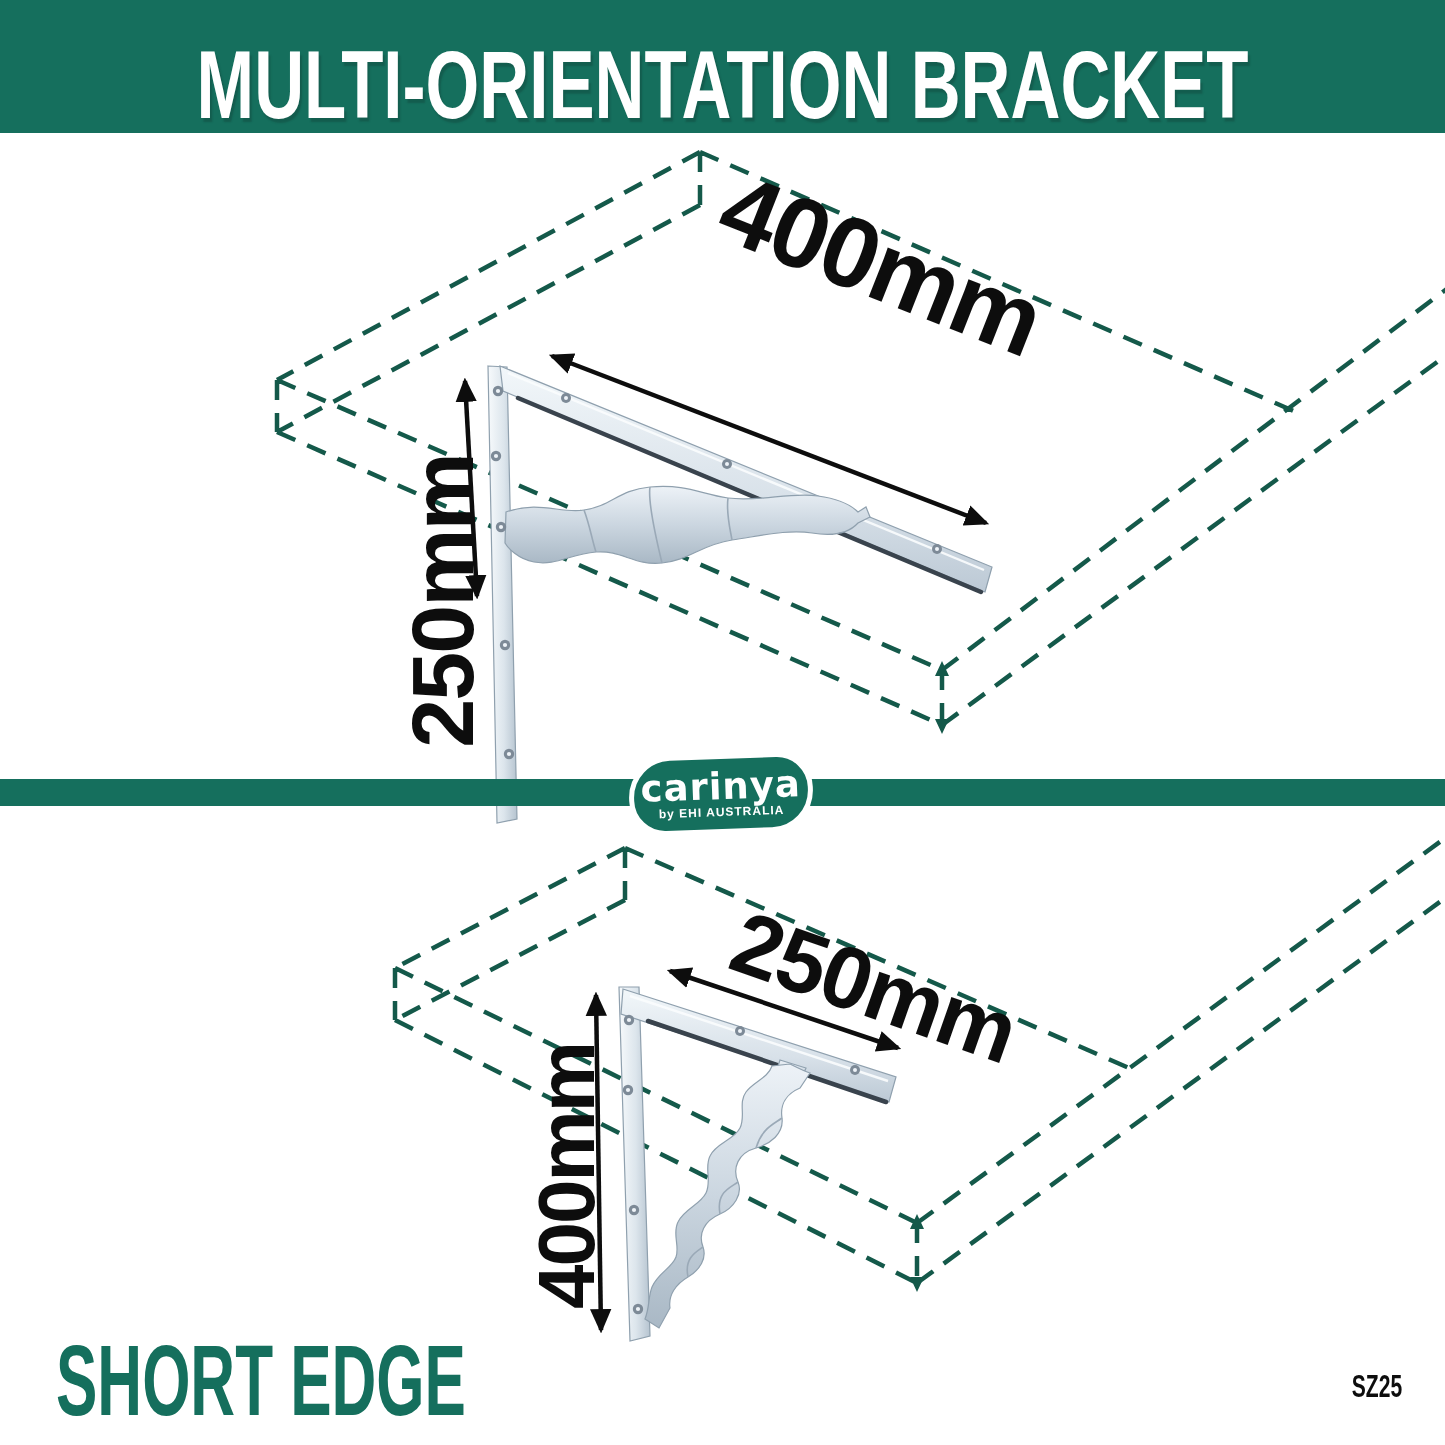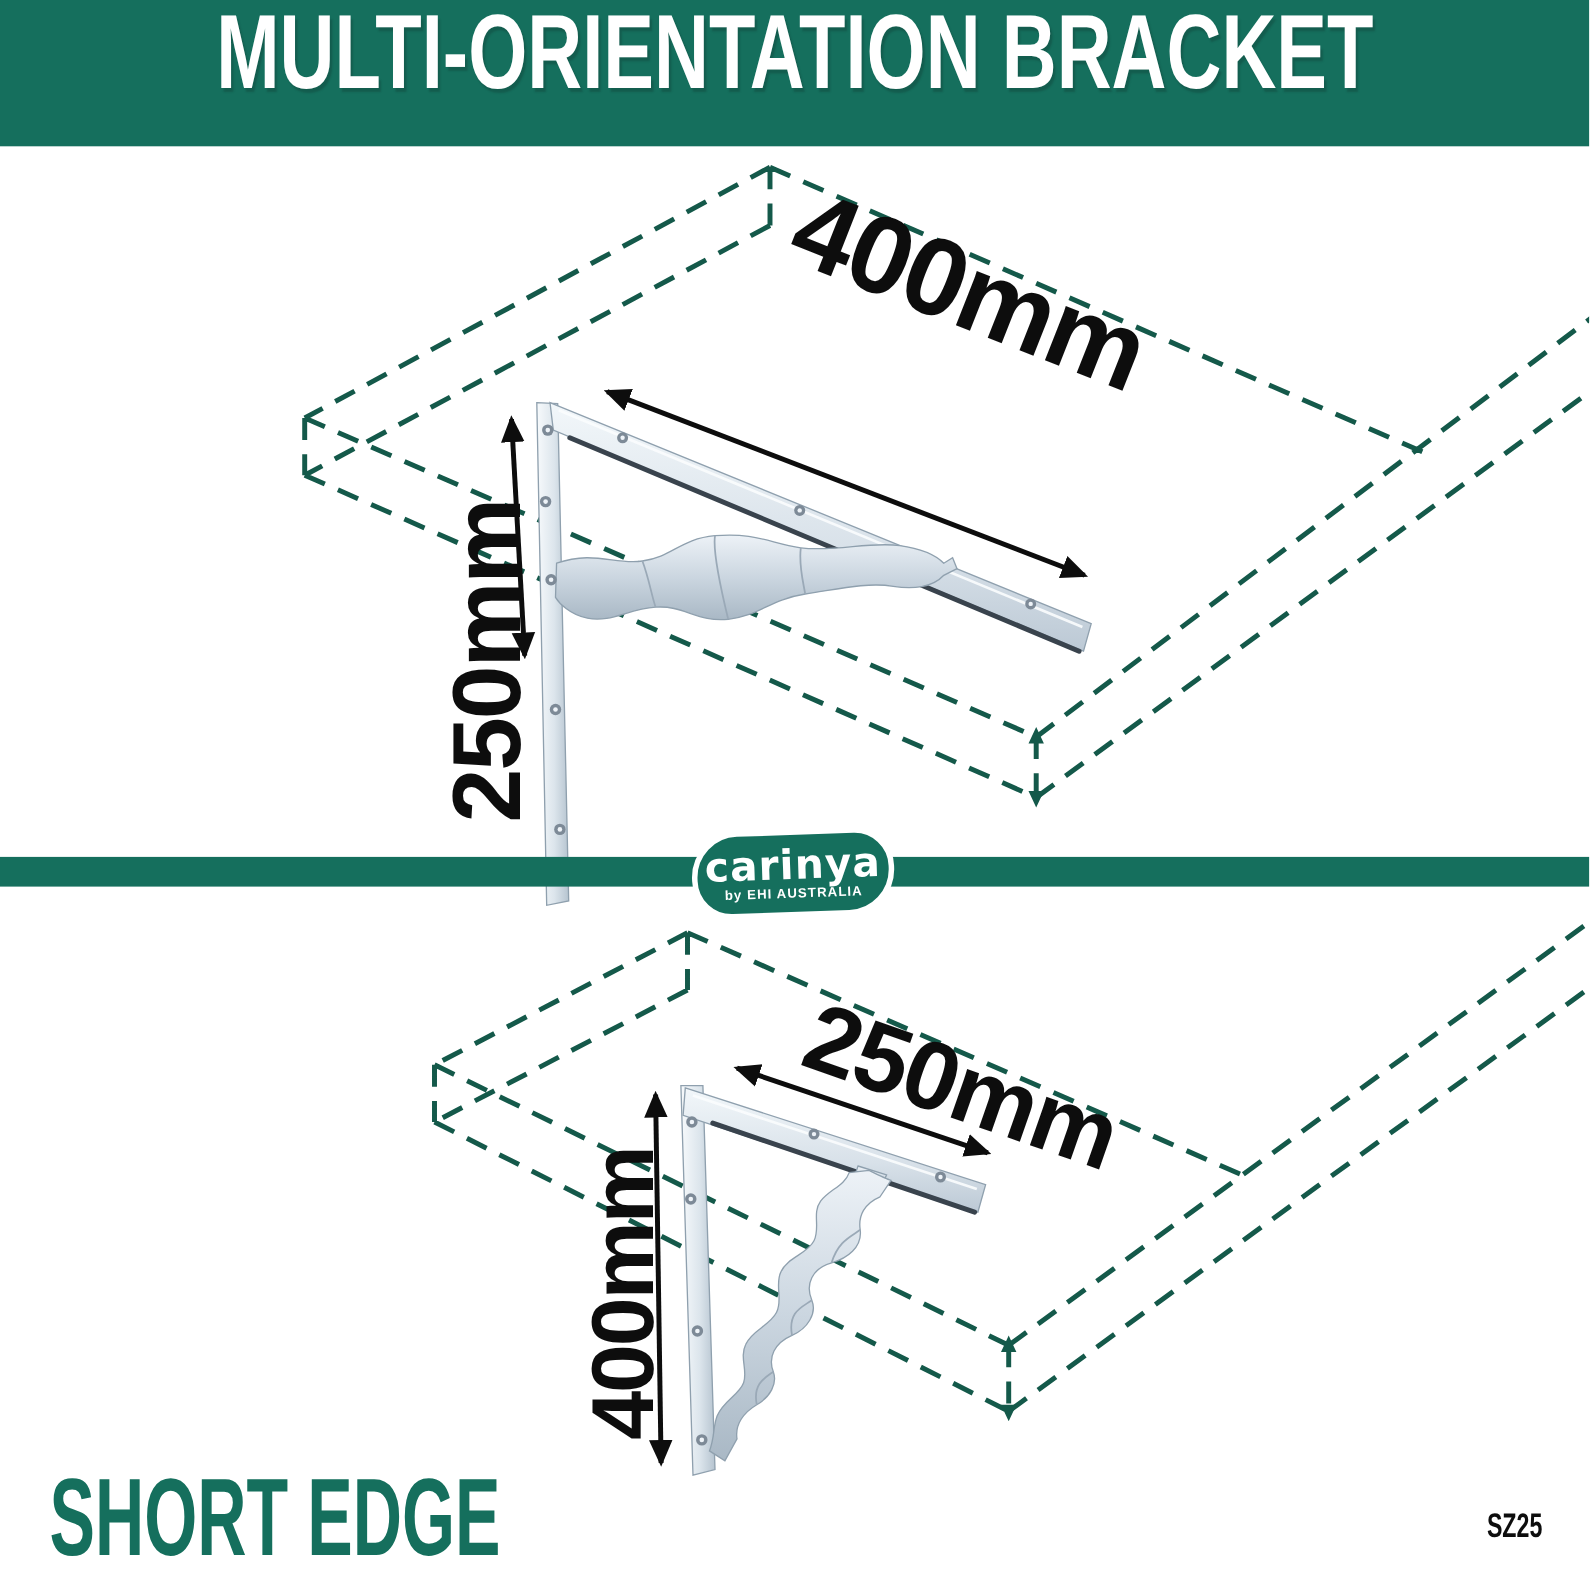--- a/index.html
+++ b/index.html
@@ -8,33 +8,33 @@
     --ink:#0D0D0D;
   }
   html,body{margin:0;padding:0;background:#fff;}
   .canvas{
     position:relative;width:1445px;height:1445px;overflow:hidden;background:#ffffff;
     font-family:"Liberation Sans",sans-serif;
   }
   
   .banner{
     position:absolute;left:0;top:0;width:1445px;height:133px;background:var(--green);
-    display:flex;align-items:flex-start;justify-content:center;
+    display:flex;align-items:flex-end;justify-content:center;
   }
   .banner-text{
     font-size:96px;font-weight:bold;color:#ffffff;white-space:nowrap;line-height:1;
     transform:scaleX(0.72);transform-origin:50% 50%;
     text-shadow:3px 4px 2px rgba(15,40,34,0.25);
   }
   
   .heading{position:absolute;color:var(--green);font-weight:bold;white-space:nowrap;line-height:1;}
   .heading .inner{display:inline-block;transform-origin:0 50%;}
   .heading-long{left:48px;top:657px;font-size:94px;}
   .heading-long .inner{transform:scaleX(0.68);}
-  .heading-short{left:45px;top:1330px;font-size:100px;}
+  .heading-short{left:56px;top:1330px;font-size:100px;}
   .heading-short .inner{transform:scaleX(0.62);}
   
   .sku{position:absolute;right:43px;top:1371px;font-size:31px;font-weight:bold;color:var(--ink);line-height:1;}
   .sku .inner{display:inline-block;transform:scaleX(0.68);transform-origin:100% 50%;}
   
   .divider{position:absolute;left:0;top:779px;width:1445px;height:27px;background:var(--green);}
   .logo{
     position:absolute;left:629px;top:754px;width:184px;height:80px;box-sizing:border-box;
     background:var(--green);border:5px solid #ffffff;border-radius:42px 36px 42px 36px;
     transform:rotate(-2deg);

